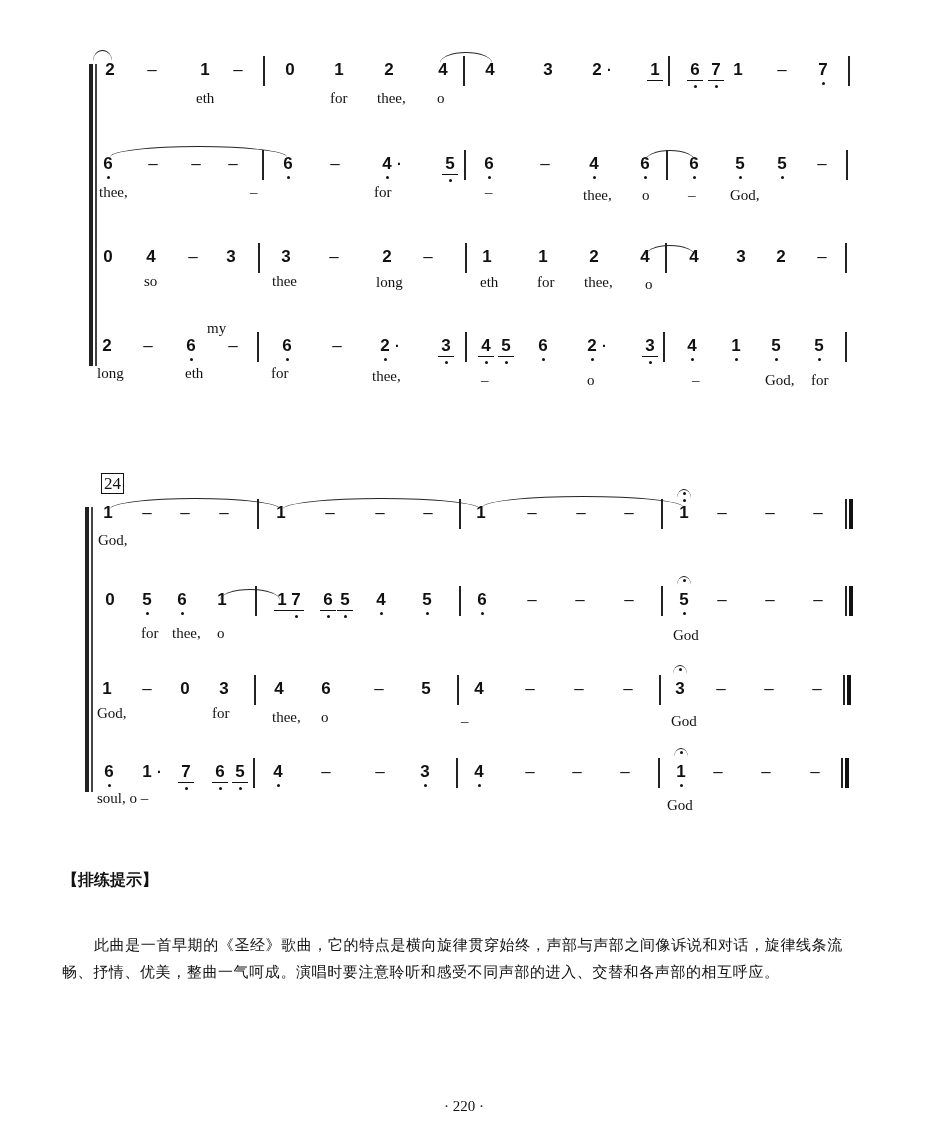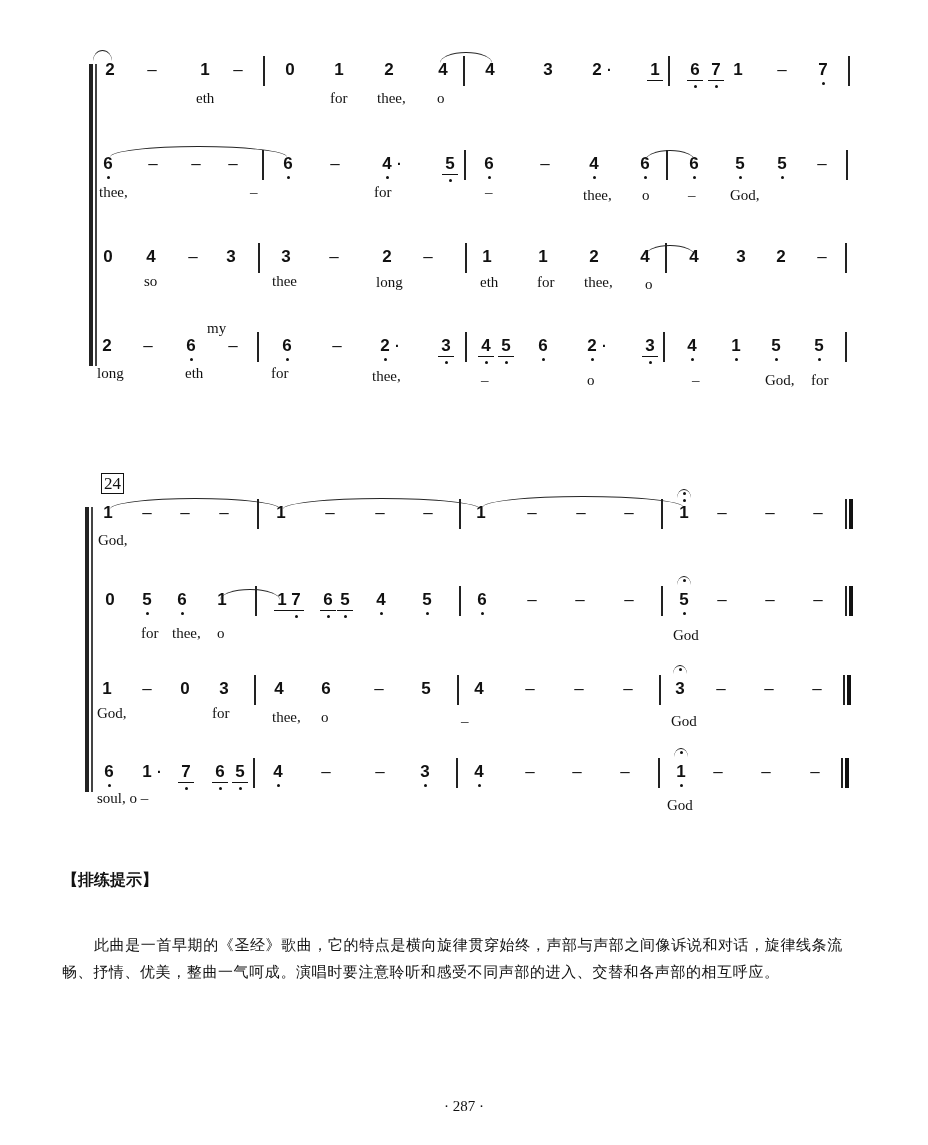--- a/index.html
+++ b/index.html
@@ -259,14 +259,14 @@
       <div class="lyr" style="left: 667px; top: 796px;">God</div>
       <div class="bar" style="left: 253px; top: 758px; height: 30px;"></div>
       <div class="bar" style="left: 456px; top: 758px; height: 30px;"></div>
       <div class="bar" style="left: 658px; top: 758px; height: 30px;"></div>
       <div class="bar" style="left: 841px; top: 758px; height: 30px;"></div>
       <div class="fbar" style="left: 845px; top: 758px; height: 30px;"></div>
     </div>
   <div class="rehearsal">24</div>
   <div class="notes-title">【排练提示】</div>
   <div class="notes-body">此曲是一首早期的《圣经》歌曲，它的特点是横向旋律贯穿始终，声部与声部之间像诉说和对话，旋律线条流畅、抒情、优美，整曲一气呵成。演唱时要注意聆听和感受不同声部的进入、交替和各声部的相互呼应。</div>
-  <div class="pagenum">· 287 ·</div>
+  <div class="pagenum">· 220 ·</div>
 </div>
 
 </body></html>

